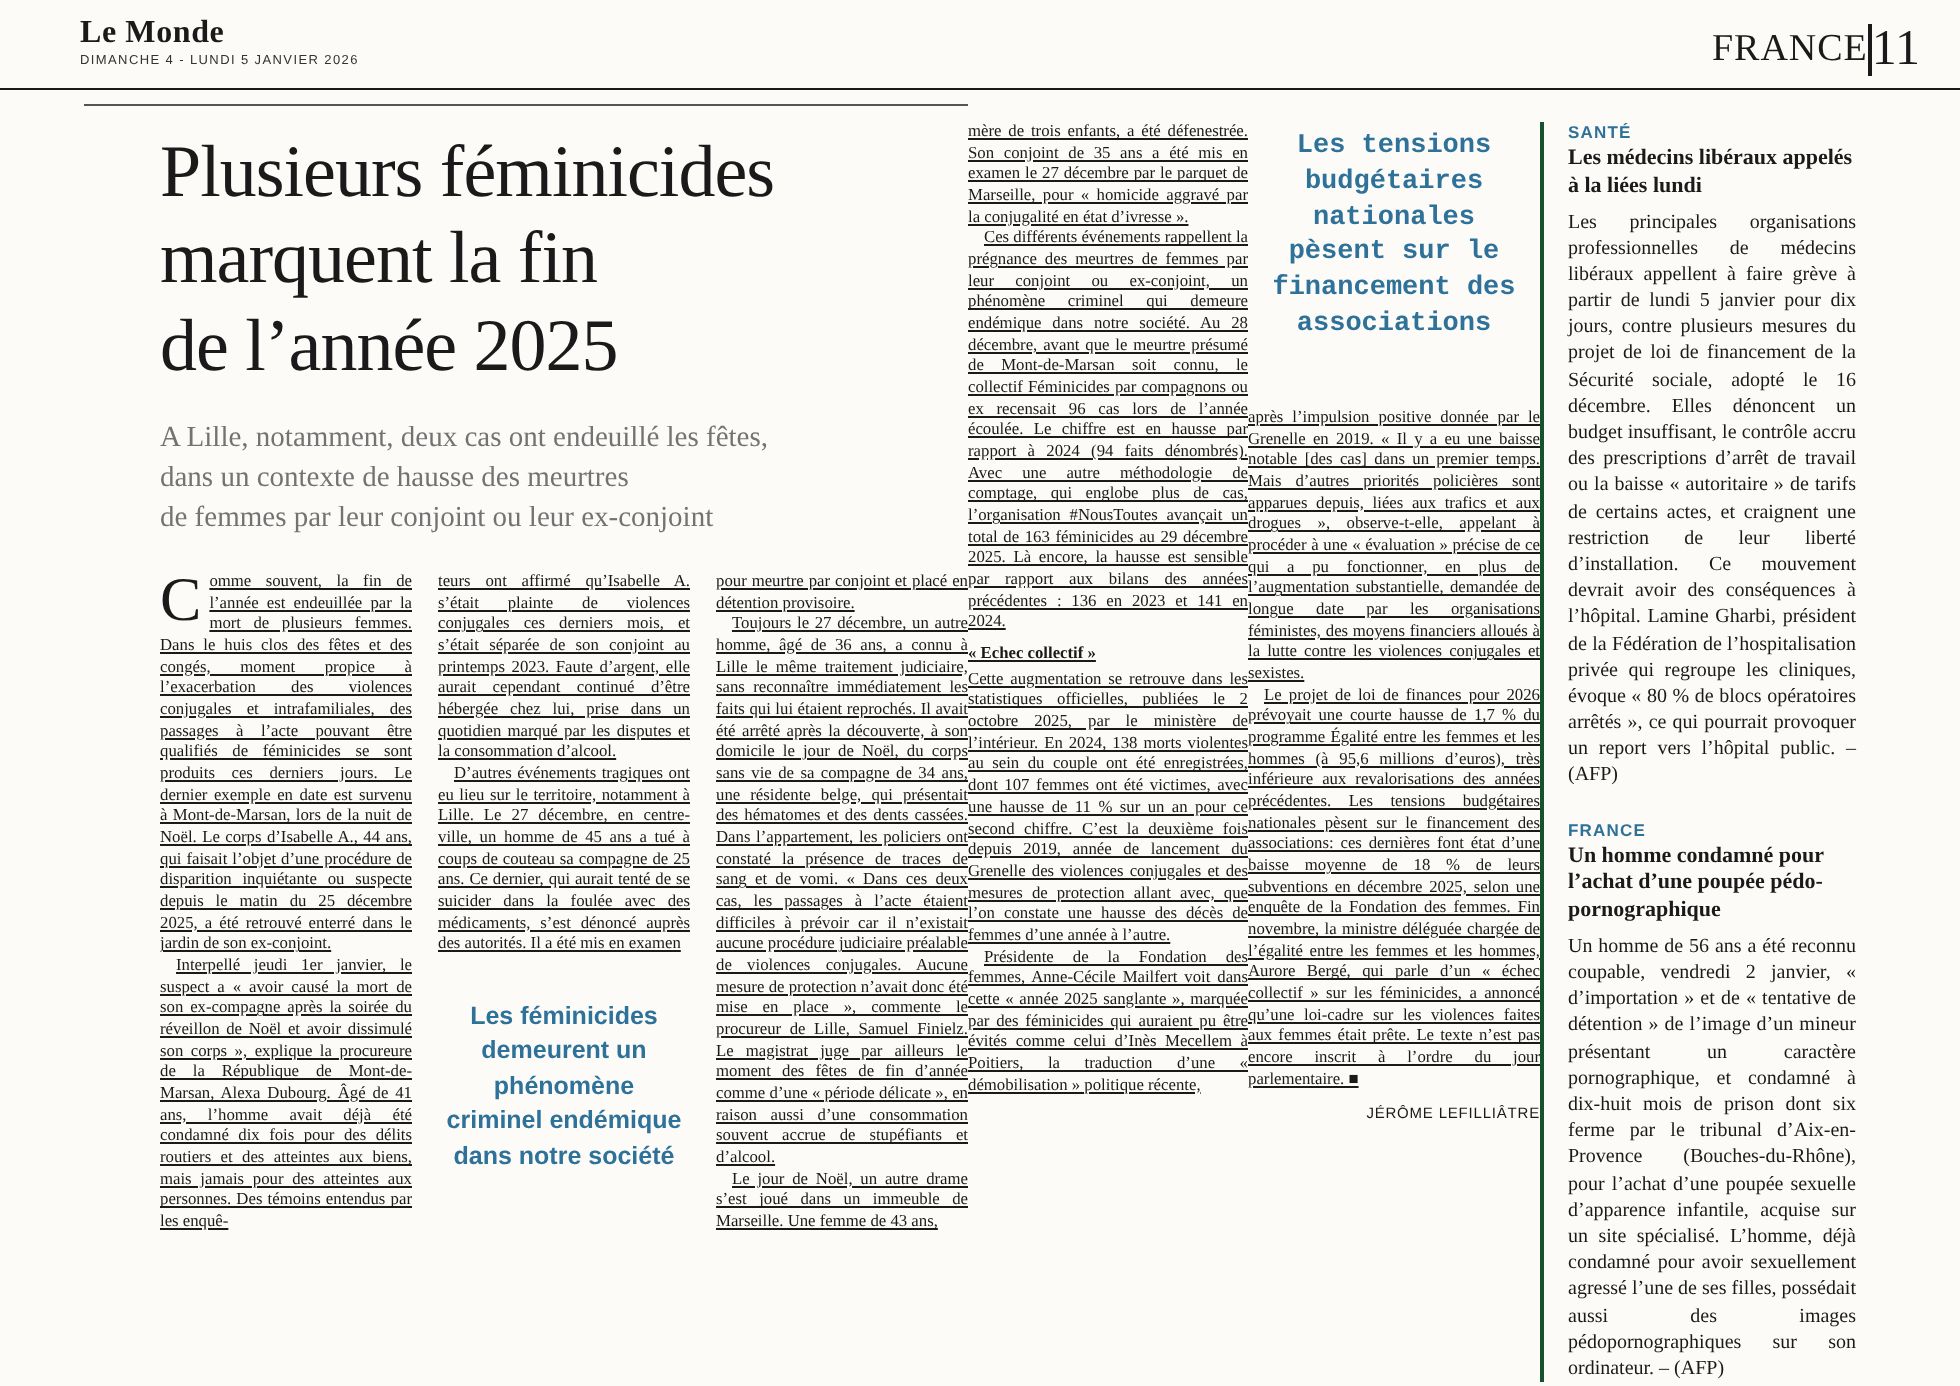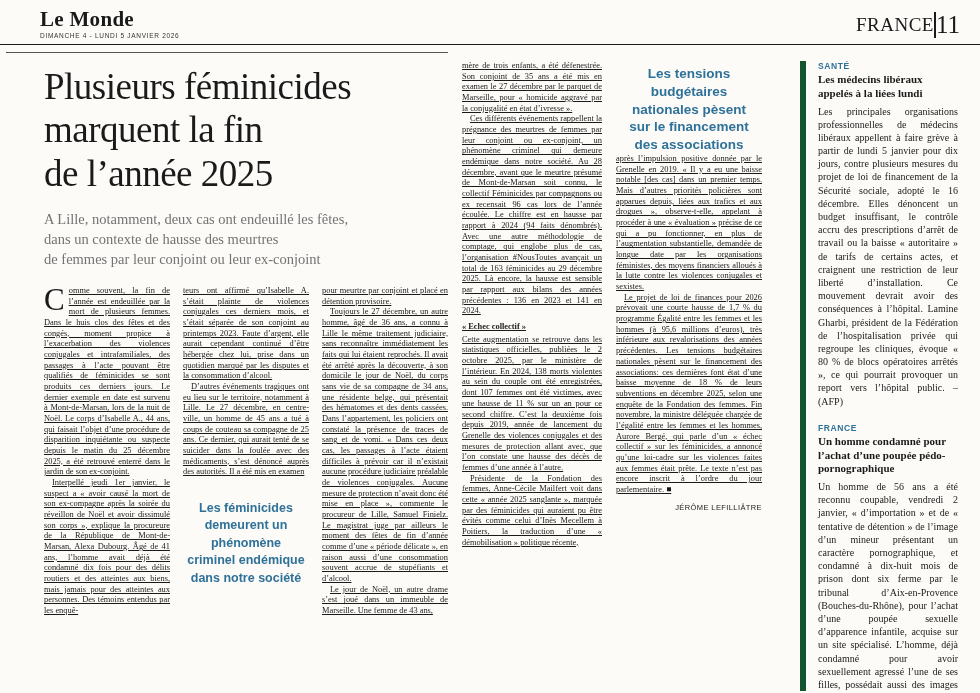--- a/index.html
+++ b/index.html
@@ -7,35 +7,35 @@
   .page {
     width:980px; height:693px; margin:0 auto;
     background:#fcfbf8; color:#1a1a1a; overflow:hidden;
     font-family:"Liberation Serif", serif;
   }
   
   .masthead {
     display:flex; justify-content:space-between; align-items:flex-start;
     padding:9px 20px 5px 40px;
   }
-  .brand-logo { font-weight:700; font-size:21px; letter-spacing:.3px; line-height:1; }
+  .brand-logo { font-weight:700; font-size:16px; letter-spacing:.3px; line-height:1; }
   .brand-date {
     font-family:"Liberation Sans", sans-serif; font-size:6.5px;
     letter-spacing:.7px; color:#333; margin-top:2px; text-transform:uppercase;
   }
   .folio { display:flex; align-items:center; margin-top:2px; }
   .folio-section { font-size:19px; letter-spacing:.5px; }
   .folio-sep { width:2px; height:26px; background:#1a1a1a; }
   .folio-page { font-size:25px; }
   .head-rule { border:none; border-top:1px solid #1a1a1a; }
 
   
   main {
-    display:flex; gap:14px;
-    padding:16px 20px 0 44px; height:646px; overflow:hidden;
+    display:flex; 
+    padding:16px 20px 0 80px; height:646px; overflow:hidden;
   }
   .article-left { width:404px; flex:none; position:relative; }
   .article-left::before {
     content:""; position:absolute; top:-9px; left:-38px; right:0;
     border-top:1px solid #555;
   }
   h1.headline {
     font-weight:400; font-size:37px; line-height:1.17;
     letter-spacing:-.5px; white-space:pre-line; margin-top:4px;
   }
@@ -61,31 +61,31 @@
     font-size:12.5px; line-height:1.4; color:#2e7199;
   }
   .subhead {
     font-weight:700; font-size:8.8px; line-height:1.3;
     margin:5px 0 2px; text-align:left !important; text-indent:0 !important;
   }
 
   .col4 { width:140px; flex:none; }
   .col5 { width:146px; flex:none; display:flex; flex-direction:column; }
   .col5-heading {
-    text-align:center; font-family:Liberation Sans, sans-serif;
+    text-align:center; font-family:Liberation Mono, monospace;
     font-weight:700; font-size:13.5px; line-height:1.32; color:#2e7199;
-    padding:4px 6px 0; margin-bottom:0;
+    padding:4px 6px 0; margin-bottom:32px;
   }
   .byline {
     text-align:right; font-family:"Liberation Sans", sans-serif;
     font-weight:400; font-size:7.5px; letter-spacing:.4px; margin-top:7px;
   }
 
   
-  .sidebar { width:158px; flex:none; border-left:6px solid #14532d; padding-left:12px;margin-left:24px; }
+  .sidebar { width:158px; flex:none; border-left:2px solid #14532d; padding-left:12px; }
   .side-item + .side-item { margin-top:15px; }
   .kicker {
     font-family:"Liberation Sans", sans-serif; font-weight:700;
     font-size:8.5px; letter-spacing:.6px; color:#2e7199;
   }
   .side-title { font-weight:700; font-size:11px; line-height:1.25; margin:2px 0 4px; }
   .side-body {
     font-size:10px; line-height:1.32; text-align:justify;
     hyphens:auto; -webkit-hyphens:auto;
   }

